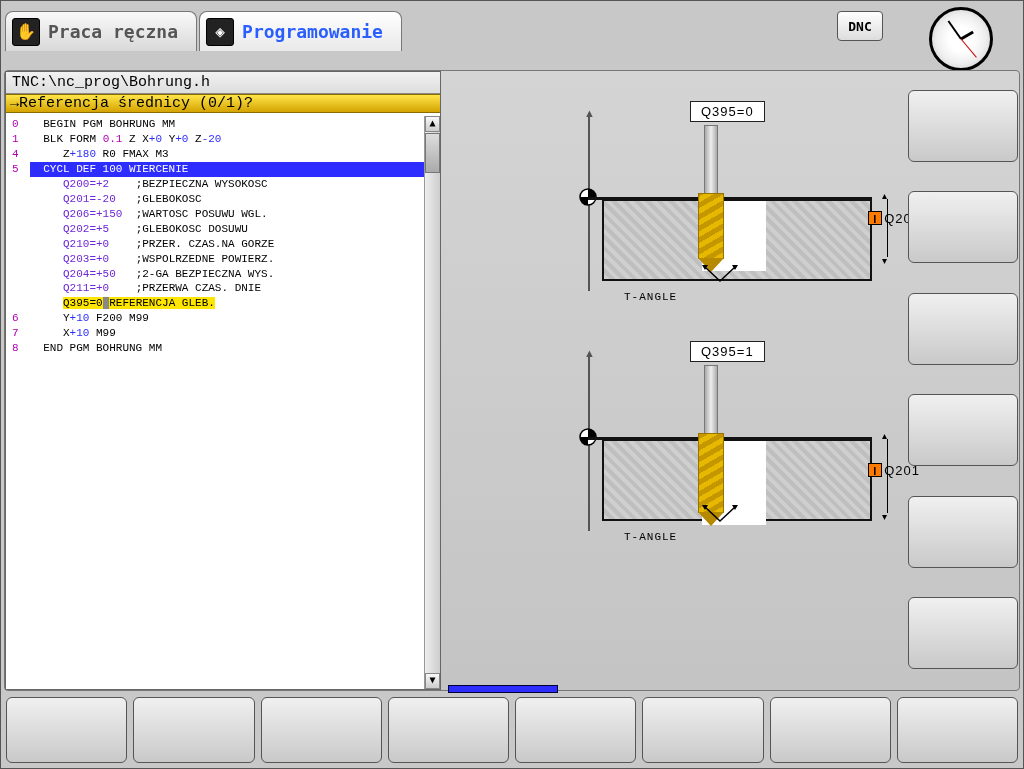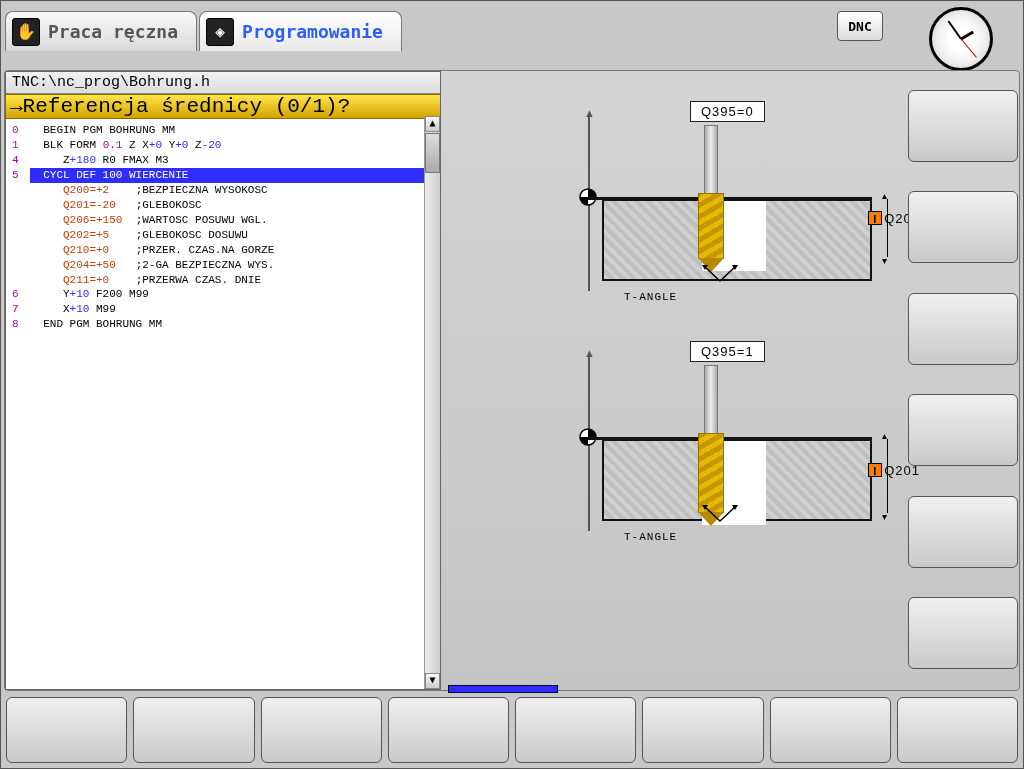--- a/index.html
+++ b/index.html
@@ -71,35 +71,35 @@
   }
   .pathbar {
     background: linear-gradient(#f2f2f2,#ddd);
     border-bottom: 1px solid #888;
     padding: 2px 6px; font-size: 15px;
     font-family: "Courier New", monospace;
   }
   .prompt {
     background: linear-gradient(#ffe54a,#d4a300);
     border: 1px solid #8a6d00; border-left: none; border-right: none;
-    padding: 0 4px; font-size: 21px;
+    padding: 0 4px; font-size: 15px;
     font-family: "Courier New", monospace;
   }
   .prompt .arrow { font-weight: bold; }
   .code {
     flex: 1; overflow: auto;
     font-family: "Courier New", monospace;
     font-size: 11px; line-height: 1.36;
     padding: 4px 0;
   }
   .code .ln {
     white-space: pre; padding: 0 6px;
   }
   .num { color: #2d2dff; }
-  .val { color: #c2410c; }
+  .val { color: #6d28d9; }
   .kw  { color: #b300b3; }
   .cyc { background: #2d2dff; color: #fff; display:inline-block; width:100%; }
   .hl  { background: #ffe600; }
   .cursor { background: #888; color:#fff; }
   .lineno { color: #b300b3; display:inline-block; width: 18px; }
   .scrollbar {
     position:absolute; right:0; top:44px; bottom:0; width:16px;
     background:linear-gradient(90deg,#eee,#ccc);
     border-left:1px solid #999;
   }
@@ -207,22 +207,24 @@
     <div class="code" id="code">
         <div class="ln"><span class="lineno">0</span>  BEGIN PGM BOHRUNG MM</div>
         <div class="ln"><span class="lineno">1</span>  BLK FORM <span class="kw">0.1</span> Z X<span class="num">+0</span> Y<span class="num">+0</span> Z<span class="num">-20</span></div>
         <div class="ln"><span class="lineno">4</span>     Z<span class="num">+180</span> R0 FMAX M3</div>
         <div class="ln"><span class="lineno">5</span><span class="cyc">  CYCL DEF 100 WIERCENIE                    </span></div>
         <div class="ln"><span class="lineno"></span>     <span class="val">Q200=+2    </span>;BEZPIECZNA WYSOKOSC</div>
         <div class="ln"><span class="lineno"></span>     <span class="val">Q201=-20   </span>;GLEBOKOSC</div>
         <div class="ln"><span class="lineno"></span>     <span class="val">Q206=+150  </span>;WARTOSC POSUWU WGL.</div>
         <div class="ln"><span class="lineno"></span>     <span class="val">Q202=+5    </span>;GLEBOKOSC DOSUWU</div>
         <div class="ln"><span class="lineno"></span>     <span class="val">Q210=+0    </span>;PRZER. CZAS.NA GORZE</div>
+        <div class="ln"><span class="lineno"></span>     <span class="val">Q203=+0    </span>;WSPOLRZEDNE POWIERZ.</div>
         <div class="ln"><span class="lineno"></span>     <span class="val">Q204=+50   </span>;2-GA BEZPIECZNA WYS.</div>
         <div class="ln"><span class="lineno"></span>     <span class="val">Q211=+0    </span>;PRZERWA CZAS. DNIE</div>
+        <div class="ln"><span class="lineno"></span>     <span class="hl">Q395=0</span><span class="cursor"> </span><span class="hl">REFERENCJA GLEB.</span></div>
         <div class="ln"><span class="lineno">6</span>     Y<span class="num">+10</span> F200 M99</div>
         <div class="ln"><span class="lineno">7</span>     X<span class="num">+10</span> M99</div>
         <div class="ln"><span class="lineno">8</span>  END PGM BOHRUNG MM</div>
       </div>
     <div class="scrollbar">
       <div class="sb-btn">▲</div>
       <div class="sb-thumb"></div>
       <div class="sb-btn bot">▼</div>
     </div>
   </div>

